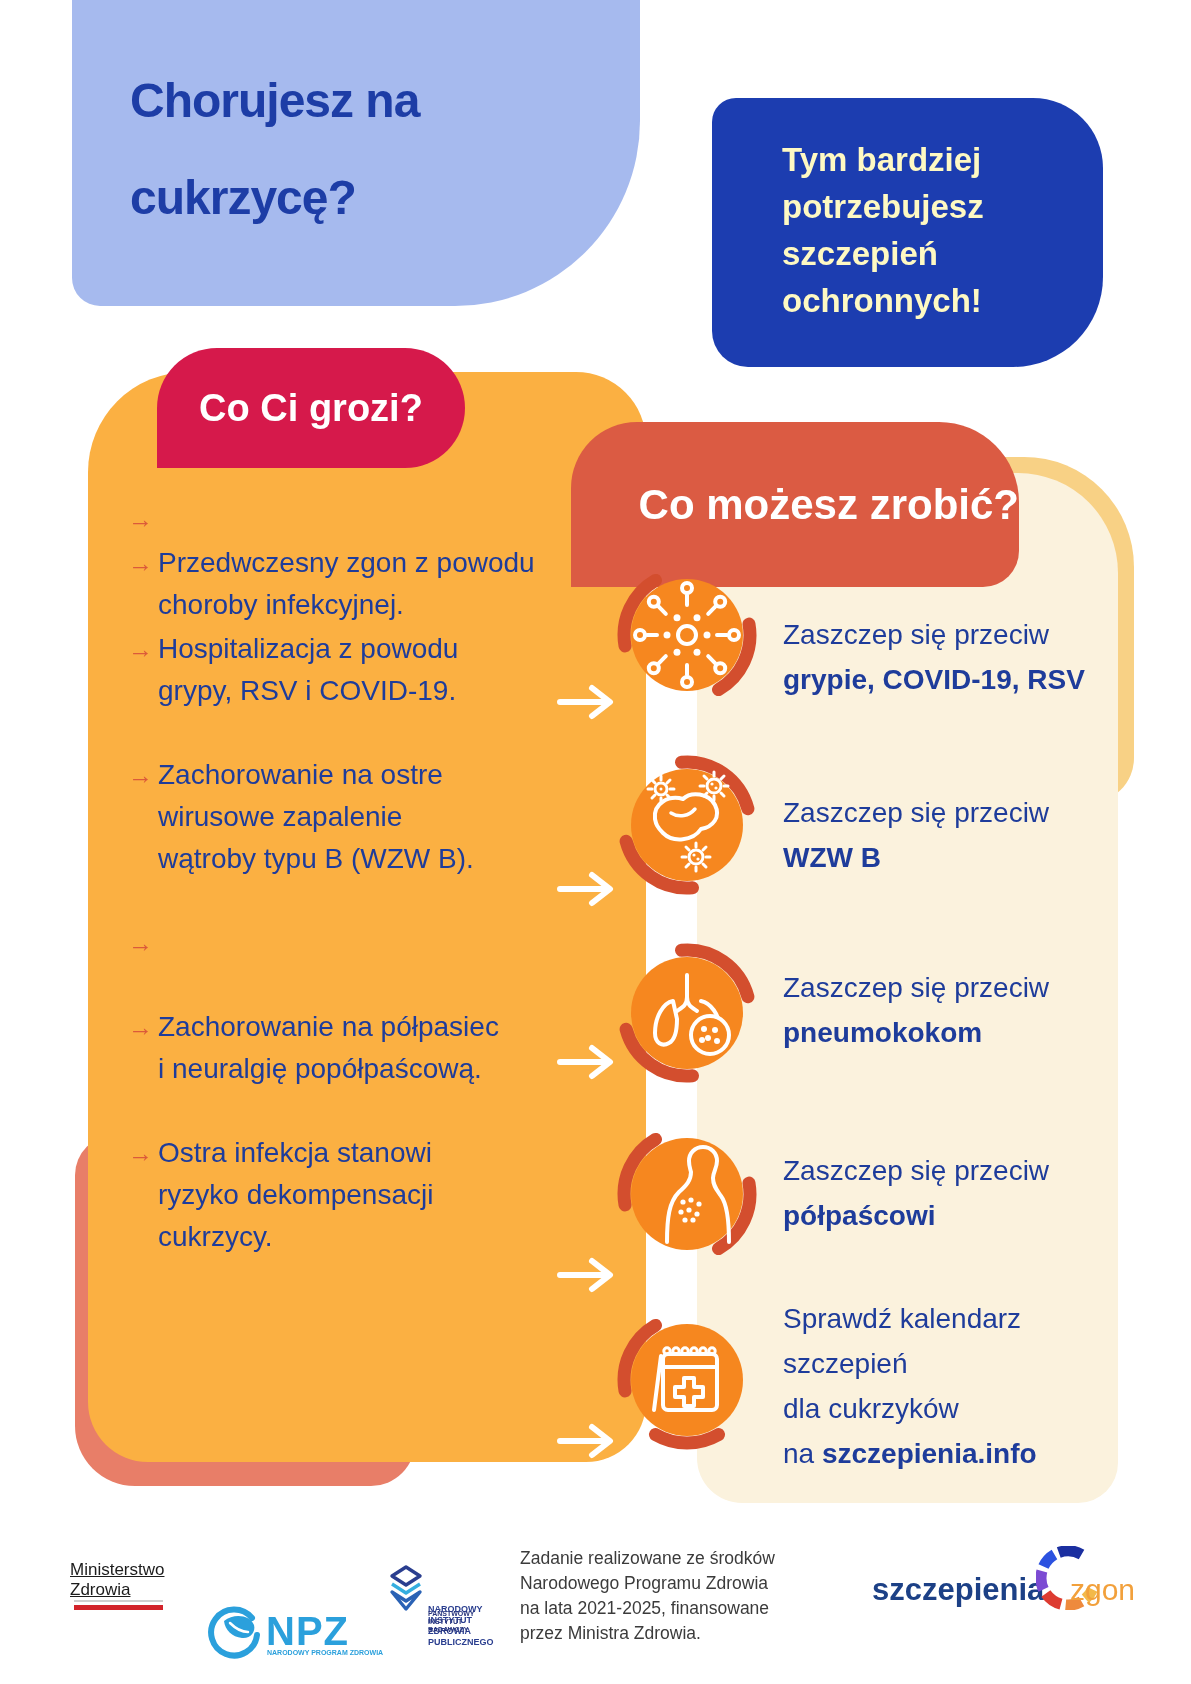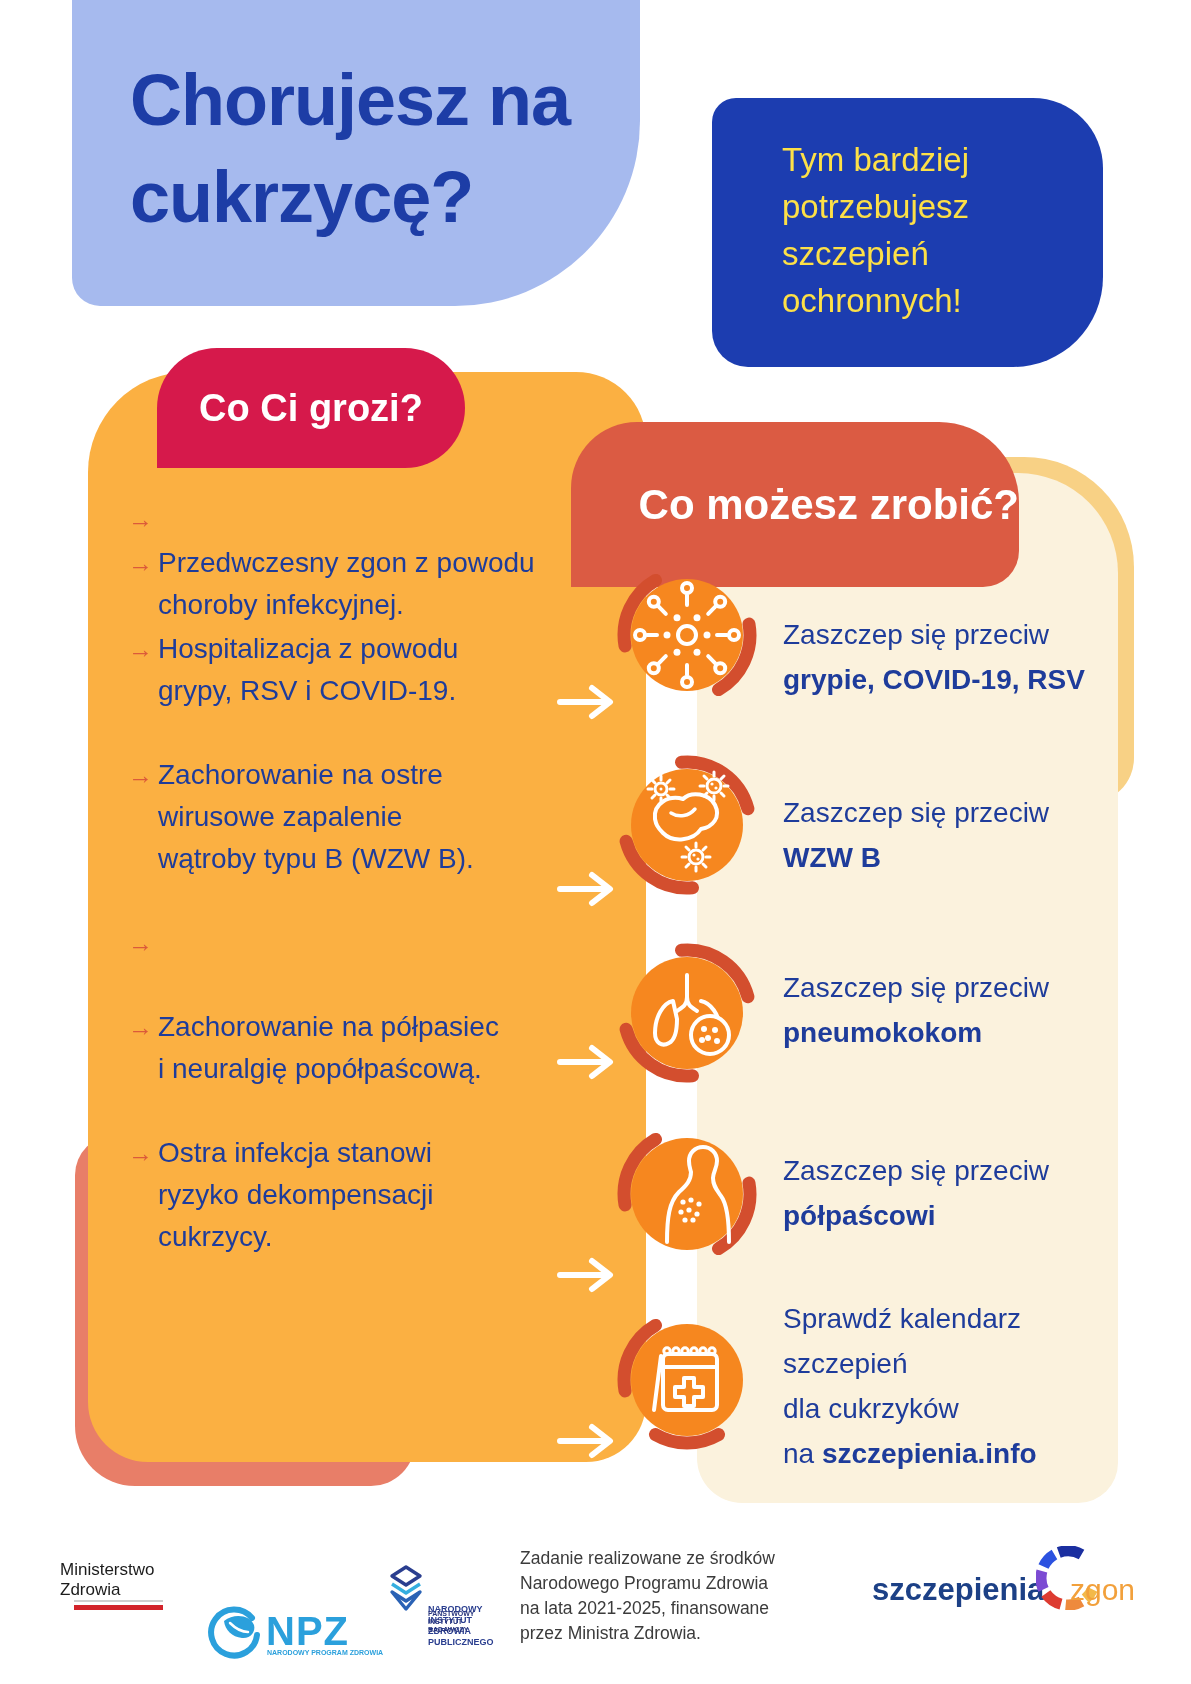--- a/index.html
+++ b/index.html
@@ -4,25 +4,25 @@
 <style>
   * { margin:0; padding:0; box-sizing:border-box; }
   html,body { background:#fff; }
   body { font-family:"Liberation Sans", sans-serif; }
   .page { position:relative; width:1191px; height:1684px; background:#fff; overflow:hidden; margin:0 auto; }
   .abs { position:absolute; }
 
   
   .blue-panel { left:72px; top:0; width:568px; height:306px; background:#A6BAEE;
                 border-radius:0 0 185px 28px; z-index:1; }
-  .headline { position:absolute; left:58px; top:52px; font-size:72px; line-height:97px;
+  .headline { position:absolute; left:58px; top:52px; font-size:48px; line-height:97px;
               font-weight:700; color:#1D3DA6; white-space:pre-line; letter-spacing:-1px; }
   .navy-bubble { left:712px; top:98px; width:391px; height:269px; background:#1C3DB0;
-                 border-radius:24px 70px 90px 36px; color:#fde047; font-size:33px; line-height:47px;
-                 font-weight:400; padding:38px 0 0 70px; white-space:pre-line; z-index:1; }
+                 border-radius:24px 70px 90px 36px; color:#fef9c3; font-size:33px; line-height:47px;
+                 font-weight:700; padding:38px 0 0 70px; white-space:pre-line; z-index:1; }
 
   
   .salmon-shape { left:75px; top:1135px; width:340px; height:351px; background:#E87E68;
                   border-radius:40px 40px 44px 60px; z-index:1; }
   .orange-panel { left:88px; top:372px; width:558px; height:1090px; background:#FBB042;
                   border-radius:100px 70px 60px 60px; z-index:2; }
   .risk-badge { left:157px; top:348px; width:308px; height:120px; background:#D6194B;
                 border-radius:60px 60px 60px 0; z-index:5; display:flex; align-items:center;
                 justify-content:center; color:#fff; font-size:38px; font-weight:700; }
   .risk-list { left:128px; top:498px; width:500px; z-index:6; list-style:none; }
@@ -39,22 +39,22 @@
   .action-badge { left:571px; top:422px; width:448px; height:165px; background:#DB5B43;
                   border-radius:66px 80px 36px 0; z-index:5; display:flex; align-items:center;
                   justify-content:flex-end; color:#fff; font-size:42px; font-weight:700; }
   .flow-arrow { left:556px; width:62px; height:40px; z-index:6; }
   .icon-badge { width:140px; height:140px; left:617px; z-index:6; }
   .action-text { left:783px; width:340px; z-index:6; }
   .action-text p { font-size:28px; line-height:45px; color:#1E3C9B; font-weight:500; }
   .action-text .b { font-weight:700; }
 
   
-  .ministry { left:60px; top:1560px; font-size:17px; line-height:20px; color:#1c1c1c;
-              font-weight:500; white-space:pre-line; z-index:3; }
+  .ministry { left:70px; top:1560px; font-size:17px; line-height:20px; color:#1c1c1c;
+              font-weight:500; white-space:pre-line; z-index:3;text-decoration:underline; }
   .ministry-bar { left:74px; top:1600px; width:89px; z-index:3; }
   .ministry-bar .g { height:2px; background:#cfcfcf; }
   .ministry-bar .w { height:3px; background:#ffffff; }
   .ministry-bar .r { height:5px; background:#D2232A; }
   .npz { left:208px; top:1557px; z-index:3;margin-top:48px; }
   .npz-abbr { position:absolute; left:58px; top:4px; font-size:40px; font-weight:700;
               color:#2BA0DC; letter-spacing:1px; }
   .npz-tagline { position:absolute; left:59px; top:44px; font-size:7px; font-weight:700;
                  color:#2BA0DC; white-space:nowrap; }
   .pzh { left:388px; top:1562px; z-index:3; }

